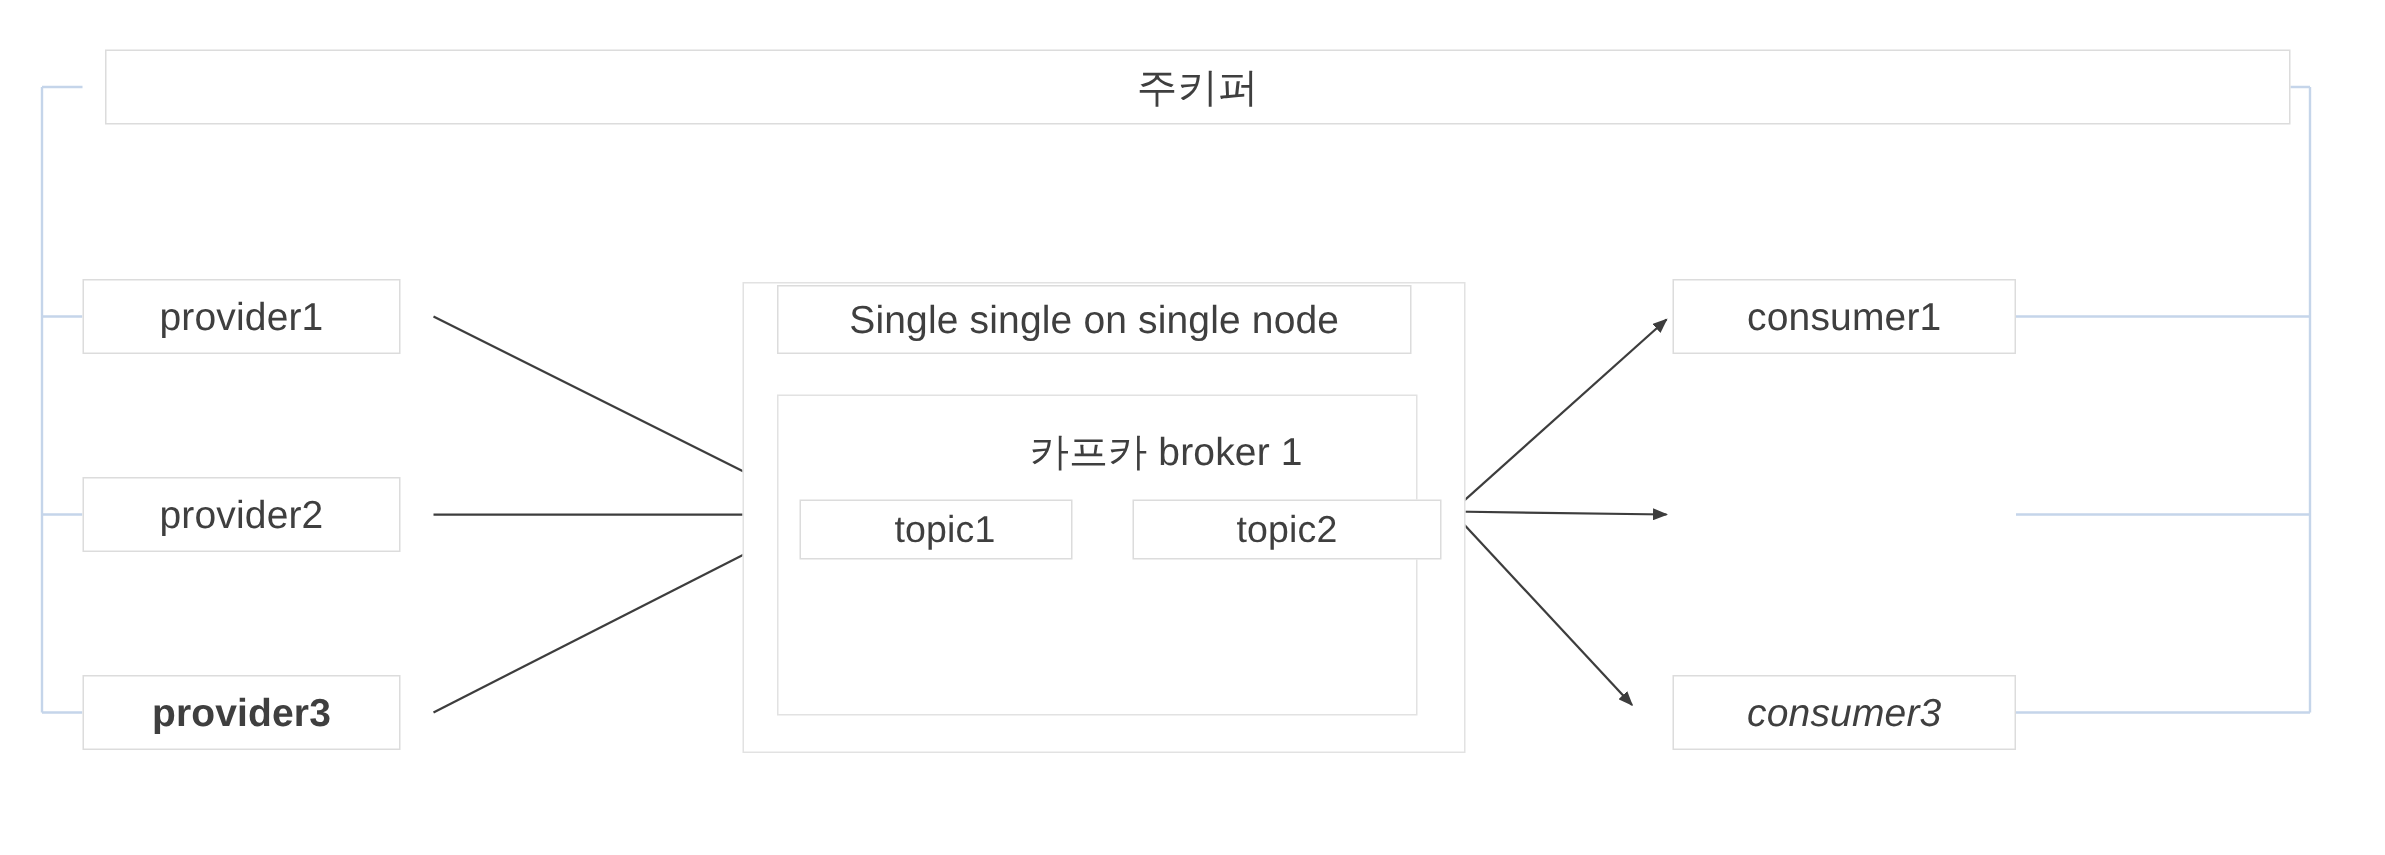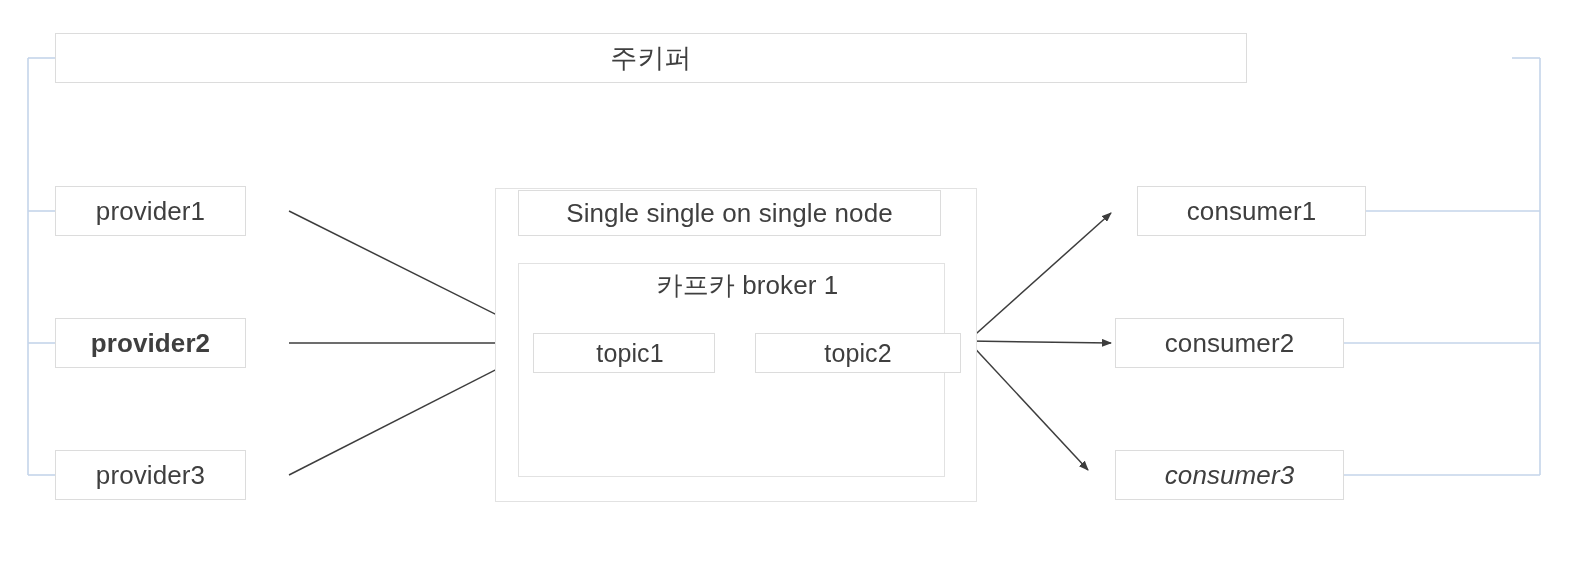--- a/index.html
+++ b/index.html
@@ -44,44 +44,44 @@
   }
   .container-box {
     position: absolute;
     box-sizing: border-box;
     background: #ffffff;
     border: 1px solid #e2e2e2;
     z-index: 2;
   }
 
   
-  #zookeeper-box { left: 55px; top: 33px; width: 1192px; height: 50px; }
+  #zookeeper-box { left: 70px; top: 33px; width: 1457px; height: 50px; }
   #zookeeper-box .node-label { font-size: 27px; }
 
   
-  .provider-box { left: 55px; width: 191px; height: 50px; }
+  .provider-box { left: 55px; width: 212px; height: 50px; }
   #provider-1 { top: 186px; }
-  #provider-2 { top: 318px; font-weight: bold; }
-  #provider-3 { top: 450px; }
+  #provider-2 { top: 318px; }
+  #provider-3 { top: 450px; font-weight: bold; }
 
   
   .consumer-box { left: 1115px; width: 229px; height: 50px; }
-  #consumer-1 { top: 186px; margin-left: 22px; }
+  #consumer-1 { top: 186px; }
   #consumer-2 { top: 318px; }
   #consumer-3 { top: 450px; font-style: italic; }
 
   
   #broker-outer { left: 495px; top: 188px; width: 482px; height: 314px; }
   #single-broker-box { left: 518px; top: 190px; width: 423px; height: 46px; z-index: 3; }
   #kafka-broker-box { left: 518px; top: 263px; width: 427px; height: 214px; z-index: 3;
                       background: #ffffff; }
   #kafka-broker-title {
     position: absolute;
-    left: 492px; top: 272px; width: 511px; height: 42px;
-    display: flex; align-items: flex-start; justify-content: center;
+    left: 522px; top: 272px; width: 511px; height: 42px;
+    display: flex; align-items: flex-end; justify-content: center;
     z-index: 4;
   }
   #topic-1 { left: 533px; top: 333px; width: 182px; height: 40px; z-index: 4; padding-left: 12px; }
   #topic-2 { left: 755px; top: 333px; width: 206px; height: 40px; z-index: 4; }
   .topic-box .node-label { font-size: 25px; }
 </style>
 </head>
 <body>
 
 <div id="canvas">
@@ -153,20 +153,17 @@
   <div class="node topic-box" id="topic-1">
     <span class="node-label">topic1</span>
   </div>
   <div class="node topic-box" id="topic-2">
     <span class="node-label">topic2</span>
   </div>
 
   <div class="node consumer-box" id="consumer-1">
     <span class="node-label">consumer1</span>
   </div>
-  <div class="node consumer-box" id="consumer-2">
-    <span class="node-label">consumer2</span>
-  </div>
   <div class="node consumer-box" id="consumer-3">
     <span class="node-label">consumer3</span>
   </div>
 
 </div>
 
 </body></html>

